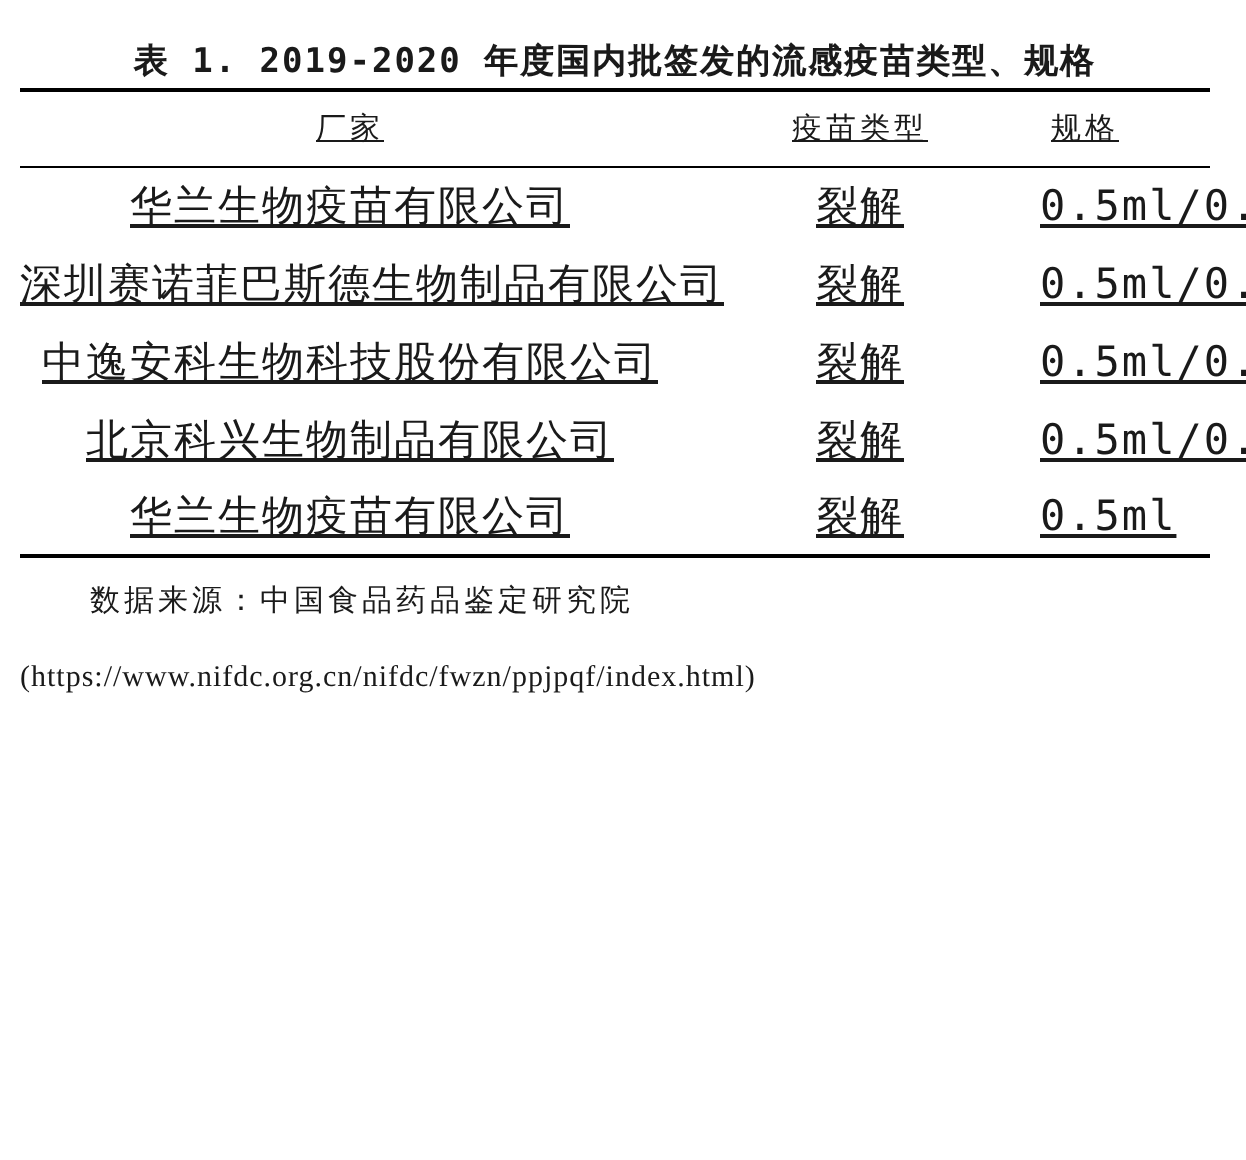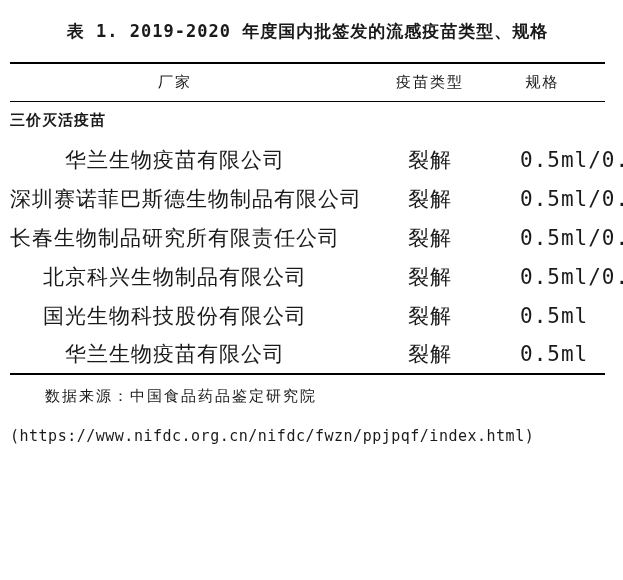--- a/index.html
+++ b/index.html
@@ -14,37 +14,38 @@
     font-family: "DejaVu Sans Mono", "Liberation Mono", monospace;
     overflow: hidden;
   }
   .page {
     width: 623px;
     height: 580px;
     background: #ffffff;
   }
   .title {
     padding-top: 20px;
-    padding-bottom: 20px;
+    padding-bottom: 2px;
     line-height: 22px;
     width: 595px;
     margin-left: 10px;
     text-align: center;
     font-size: 17px;
     font-weight: 700;
     letter-spacing: 1px;
     white-space: nowrap;
   }
   table.vaccine-table {
     width: 595px;
     margin-left: 10px;
     border-collapse: collapse;
     table-layout: fixed;
     border-top: 2px solid #000000;
     border-bottom: 2px solid #000000;
+    text-decoration: underline;
   }
   col.c-manufacturer { width: 330px; }
   col.c-type { width: 180px; }
   col.c-spec { width: 85px; }
   thead tr {
     height: 38px;
     border-bottom: 1px solid #000000;
   }
   th {
     font-weight: 400;
@@ -74,20 +75,21 @@
     margin: 12px 0 16px 45px;
     font-size: 15px;
     letter-spacing: 2px;
     white-space: nowrap;
   }
   .url {
     margin: 21px 0 0 10px;
     font-size: 15px;
     letter-spacing: 0.5px;
     white-space: nowrap;
+    font-family: Liberation Serif, serif;
   }
 </style>
 </head>
 <body>
 
 <div class="page">
 
   <div class="title">表 1. 2019-2020 年度国内批签发的流感疫苗类型、规格</div>
 
   <table class="vaccine-table">
@@ -97,48 +99,40 @@
       <col class="c-spec">
     </colgroup>
     <thead>
       <tr>
         <th>厂家</th>
         <th>疫苗类型</th>
         <th class="spec-col">规格</th>
       </tr>
     </thead>
     <tbody>
-      <tr class="section-row">
-        <td colspan="3">三价灭活疫苗</td>
-      </tr>
 
       <tr>
         <td>华兰生物疫苗有限公司</td>
         <td>裂解</td>
         <td class="spec-col">0.5ml/0.25ml</td>
       </tr>
       <tr>
         <td>深圳赛诺菲巴斯德生物制品有限公司</td>
         <td>裂解</td>
         <td class="spec-col">0.5ml/0.25ml</td>
       </tr>
       <tr>
-        <td>长春生物制品研究所有限责任公司</td>
+        <td>中逸安科生物科技股份有限公司</td>
         <td>裂解</td>
         <td class="spec-col">0.5ml/0.25ml</td>
       </tr>
       <tr>
         <td>北京科兴生物制品有限公司</td>
         <td>裂解</td>
         <td class="spec-col">0.5ml/0.25ml</td>
-      </tr>
-      <tr>
-        <td>国光生物科技股份有限公司</td>
-        <td>裂解</td>
-        <td class="spec-col">0.5ml</td>
       </tr>
 
 
       <tr>
         <td>华兰生物疫苗有限公司</td>
         <td>裂解</td>
         <td class="spec-col">0.5ml</td>
       </tr>
     </tbody>
   </table>

